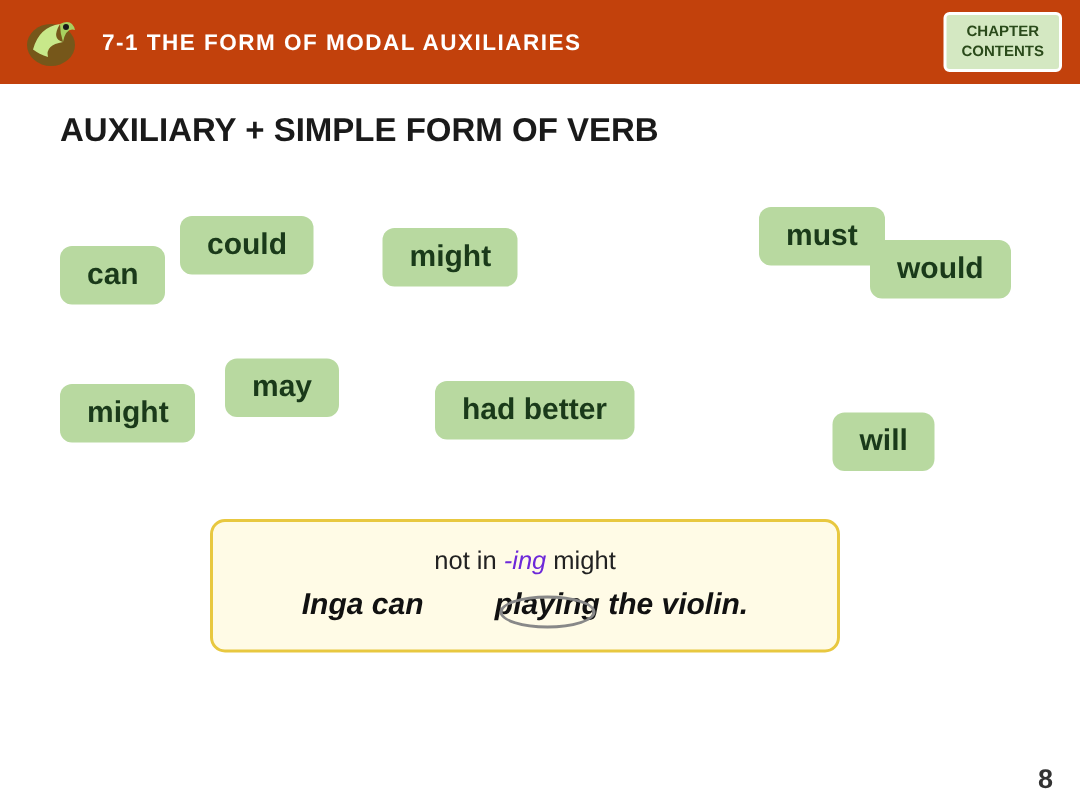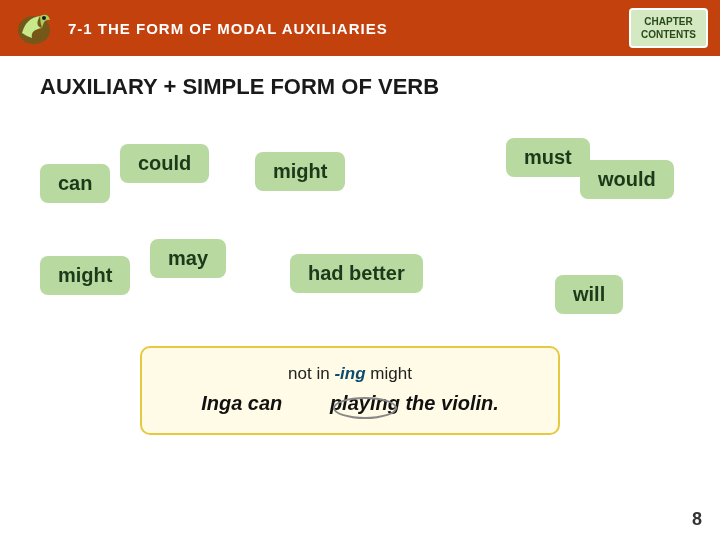--- a/index.html
+++ b/index.html
@@ -107,22 +107,22 @@
     }
 
     .note-line1 {
       font-size: 17px;
       color: #222;
       margin-bottom: 8px;
     }
 
     .note-line1 em {
       font-style: italic;
-      font-weight: bold;
-      color: #0c4a6e;
+      font-weight: normal;
+      color: #6d28d9;
     }
 
     .note-line2 {
       font-size: 20px;
       font-style: italic;
       font-weight: bold;
       color: #111;
     }
 
     

